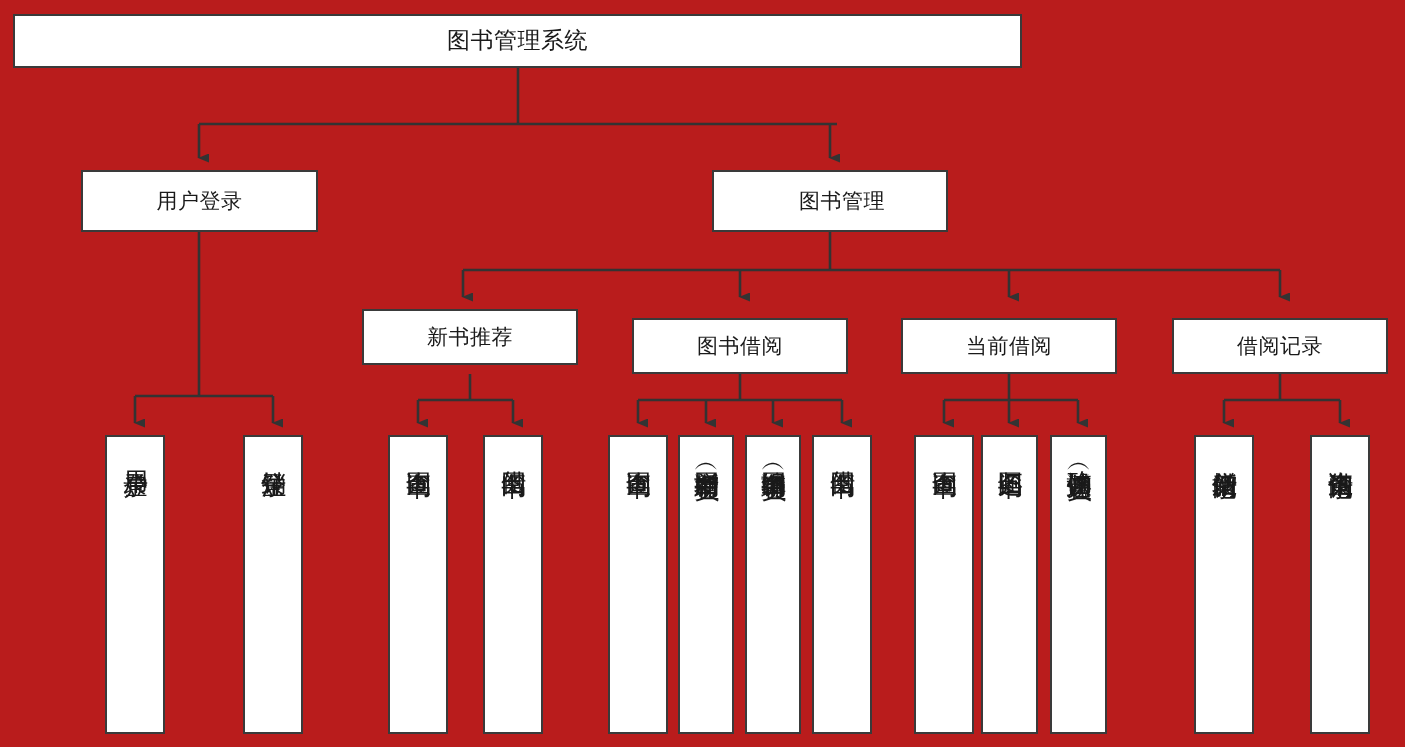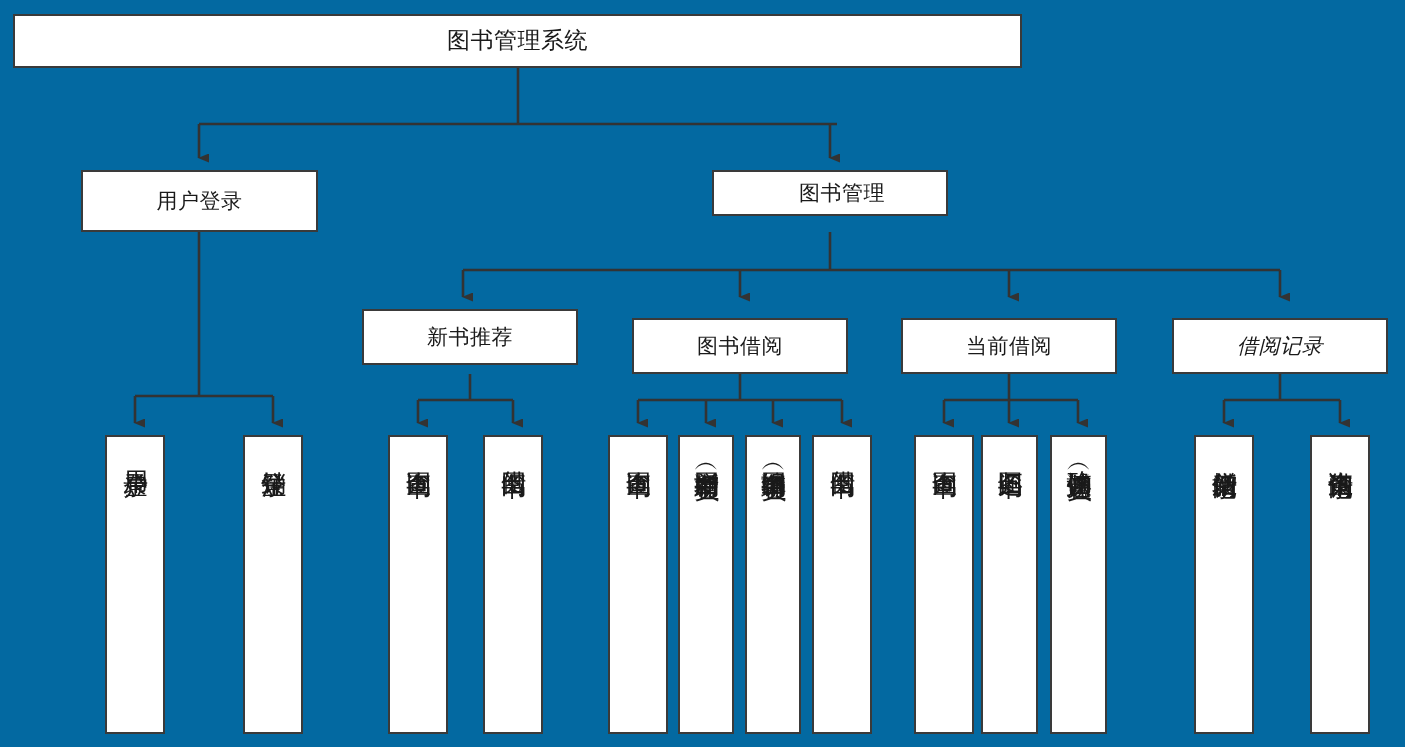--- a/index.html
+++ b/index.html
@@ -7,21 +7,21 @@
     padding: 0;
     background: #ffffff;
   }
   body {
     font-family: "DejaVu Sans", "Liberation Sans", sans-serif;
   }
   #canvas {
     position: relative;
     width: 1405px;
     height: 747px;
-    background: #0369a1;
+    background: #b91c1c;
     overflow: hidden;
   }
   #wires {
     position: absolute;
     left: 0;
     top: 0;
     width: 1405px;
     height: 747px;
     pointer-events: none;
   }
@@ -125,34 +125,34 @@
     </g>
   </svg>
 
   <div class="node horiz" id="root-node" style="left:13px; top:14px; width:1009px; height:54px;">
     <span class="lbl">图书管理系统</span>
   </div>
 
   <div class="node horiz" style="left:81px; top:170px; width:237px; height:62px;">
     <span class="lbl">用户登录</span>
   </div>
-  <div class="node horiz" style="left:712px; top:170px; width:236px; height:46px;padding-left:24px;">
+  <div class="node horiz" style="left:712px; top:170px; width:236px; height:62px;padding-left:24px;">
     <span class="lbl">图书管理</span>
   </div>
 
   <div class="node horiz" style="left:362px; top:309px; width:216px; height:56px;">
     <span class="lbl">新书推荐</span>
   </div>
   <div class="node horiz" style="left:632px; top:318px; width:216px; height:56px;">
     <span class="lbl">图书借阅</span>
   </div>
   <div class="node horiz" style="left:901px; top:318px; width:216px; height:56px;">
     <span class="lbl">当前借阅</span>
   </div>
-  <div class="node horiz" style="left:1172px; top:318px; width:216px; height:56px;font-style:italic;">
+  <div class="node horiz" style="left:1172px; top:318px; width:216px; height:56px;">
     <span class="lbl">借阅记录</span>
   </div>
 
   <div class="node vert" style="left:105px; top:435px; width:60px; height:299px;">
     <span class="lbl">用户登录</span>
   </div>
   <div class="node vert" style="left:243px; top:435px; width:60px; height:299px;">
     <span class="lbl">注销登录</span>
   </div>
 

